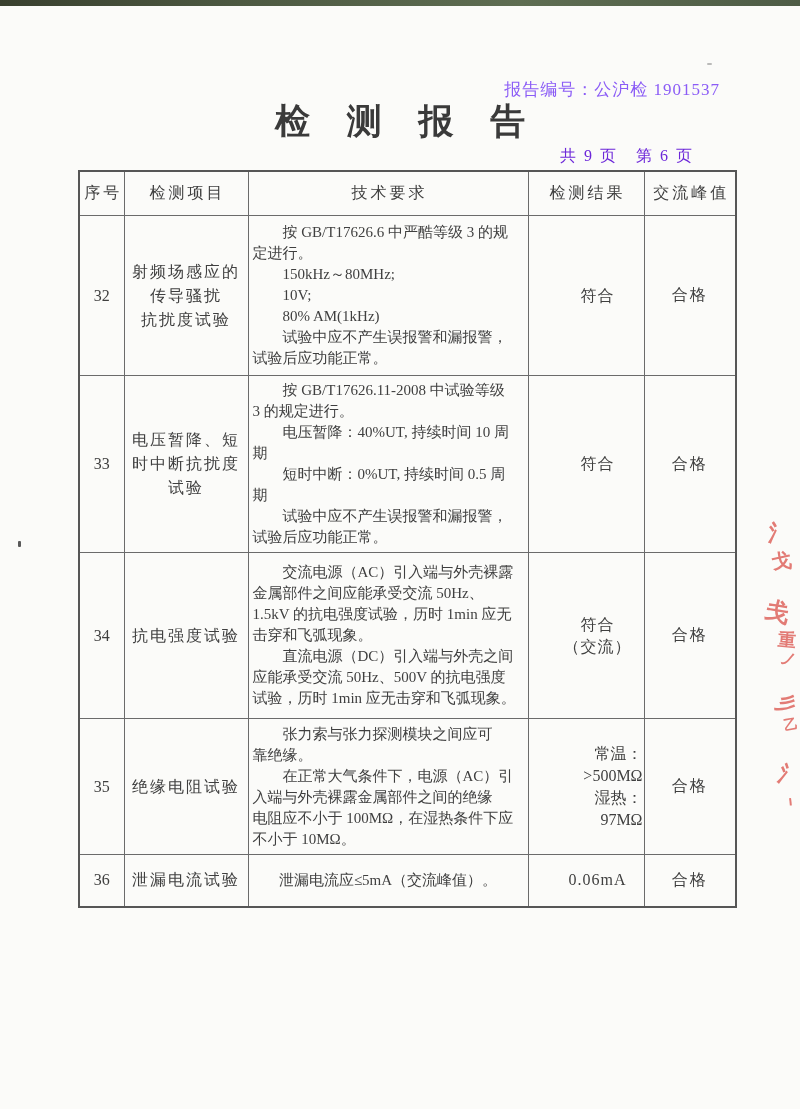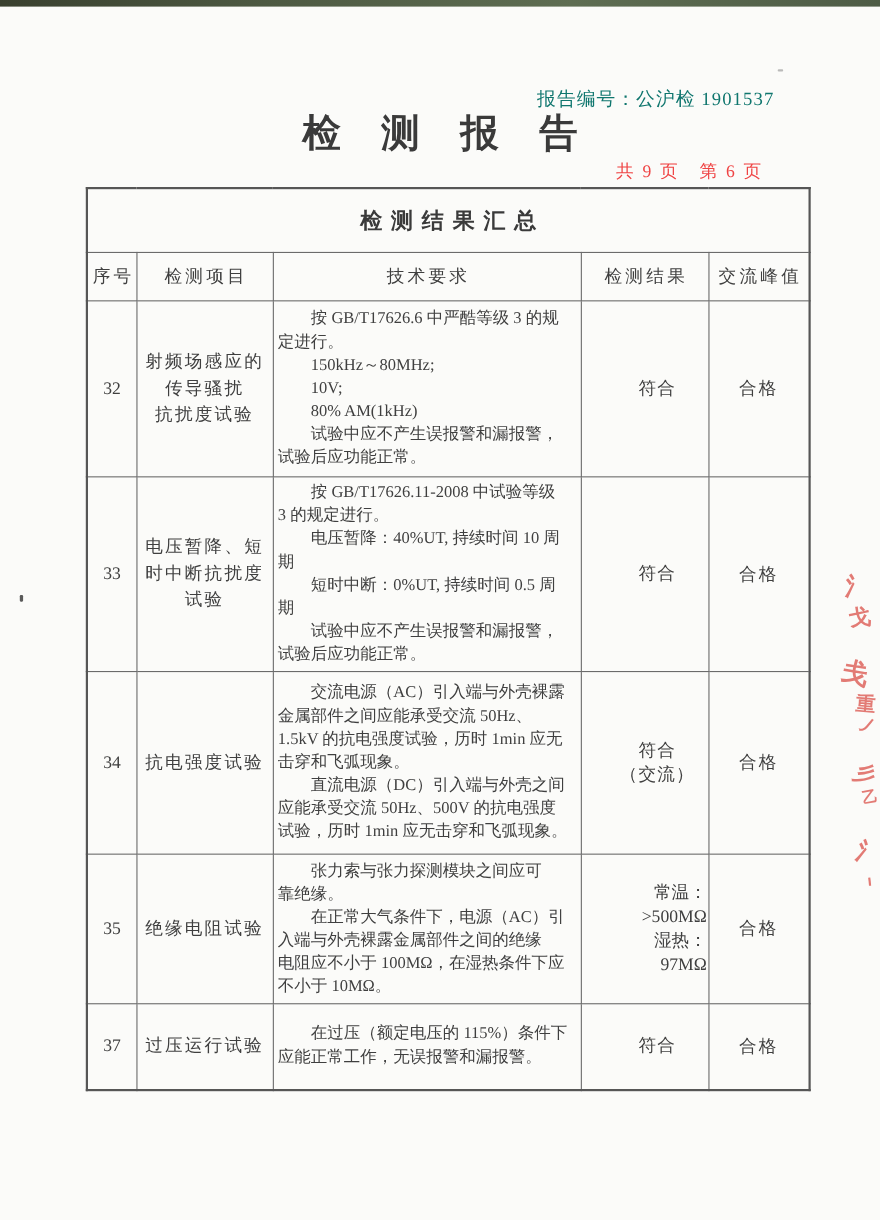--- a/index.html
+++ b/index.html
@@ -10,33 +10,33 @@
     overflow:hidden;
     font-family:"Liberation Serif","DejaVu Serif",serif;
     color:#3f3f3f;
   }
   
   .top-band{
     position:absolute;top:0;left:0;width:800px;height:6px;
     background:linear-gradient(90deg,#39402f,#4d5942 30%,#5e6d52 65%,#4e5c46);
   }
   .report-no{
-    position:absolute;top:78px;right:96px;
-    font-size:17px;letter-spacing:1px;color:#0f766e;
+    position:absolute;top:78px;right:80px;
+    font-size:17px;letter-spacing:1px;color:#8b5cf6;
   }
   .doc-title{
     position:absolute;top:98px;left:0;width:100%;
     text-align:center;
     font-size:35px;font-weight:600;letter-spacing:14px;
     text-indent:14px;
     color:#3a3a3a;
   }
   .page-info{
     position:absolute;top:146px;left:560px;
-    font-size:16px;letter-spacing:2px;color:#ef4444;
+    font-size:16px;letter-spacing:2px;color:#6d28d9;
   }
   table.report-table{
     position:absolute;top:170px;left:78px;
     width:657px;
     border-collapse:collapse;table-layout:fixed;
     border:2px solid #565656;
     background:transparent;
   }
   .report-table td{
     border:1px solid #6b6b6b;
@@ -98,23 +98,20 @@
 
 <table class="report-table">
   <colgroup>
     <col style="width:45px">
       <col style="width:124px">
       <col style="width:280px">
       <col style="width:116px">
       <col style="width:92px">
   </colgroup>
   <tbody>
-    <tr>
-      <td class="title-cell" colspan="5">检测结果汇总</td>
-    </tr>
     <tr class="head-row">
       <td>序号</td>
       <td>检测项目</td>
       <td>技术要求</td>
       <td>检测结果</td>
       <td>交流峰值</td>
     </tr>
 
     <tr class="r32">
       <td class="c-no">32</td>
@@ -173,29 +170,28 @@
 入端与外壳裸露金属部件之间的绝缘
 电阻应不小于 100MΩ，在湿热条件下应
 不小于 10MΩ。</td>
       <td class="c-res left">常温：
 　&gt;500MΩ
 湿热：
 　　97MΩ</td>
       <td class="c-verdict">合格</td>
     </tr>
 
-
-    <tr class="r37">
-      <td class="c-no">37</td>
-      <td class="c-item">过压运行试验</td>
-      <td class="c-req">　　在过压（额定电压的 115%）条件下
-应能正常工作，无误报警和漏报警。</td>
-      <td class="c-res">符合</td>
-      <td class="c-verdict">合格</td>
-    </tr>
+    <tr class="r36">
+      <td class="c-no">36</td>
+      <td class="c-item">泄漏电流试验</td>
+      <td class="c-req center">泄漏电流应≤5mA（交流峰值）。</td>
+      <td class="c-res">0.06mA</td>
+      <td class="c-verdict">合格</td>
+    </tr>
+
   </tbody>
 </table>
 
 <span class="seal-frag" style="top:520px;left:768px;transform:rotate(12deg);font-size:22px;">氵</span>
 <span class="seal-frag" style="top:548px;left:772px;transform:rotate(-8deg);font-size:20px;">戈</span>
 <span class="seal-frag" style="top:596px;left:766px;transform:rotate(15deg);font-size:24px;">戋</span>
 <span class="seal-frag" style="top:628px;left:778px;transform:rotate(5deg);font-size:18px;">重</span>
 <span class="seal-frag" style="top:652px;left:782px;transform:rotate(40deg);font-size:16px;">丿</span>
 <span class="seal-frag" style="top:690px;left:776px;transform:rotate(18deg);font-size:20px;">彡</span>
 <span class="seal-frag" style="top:716px;left:784px;transform:rotate(-10deg);font-size:14px;">乙</span>

